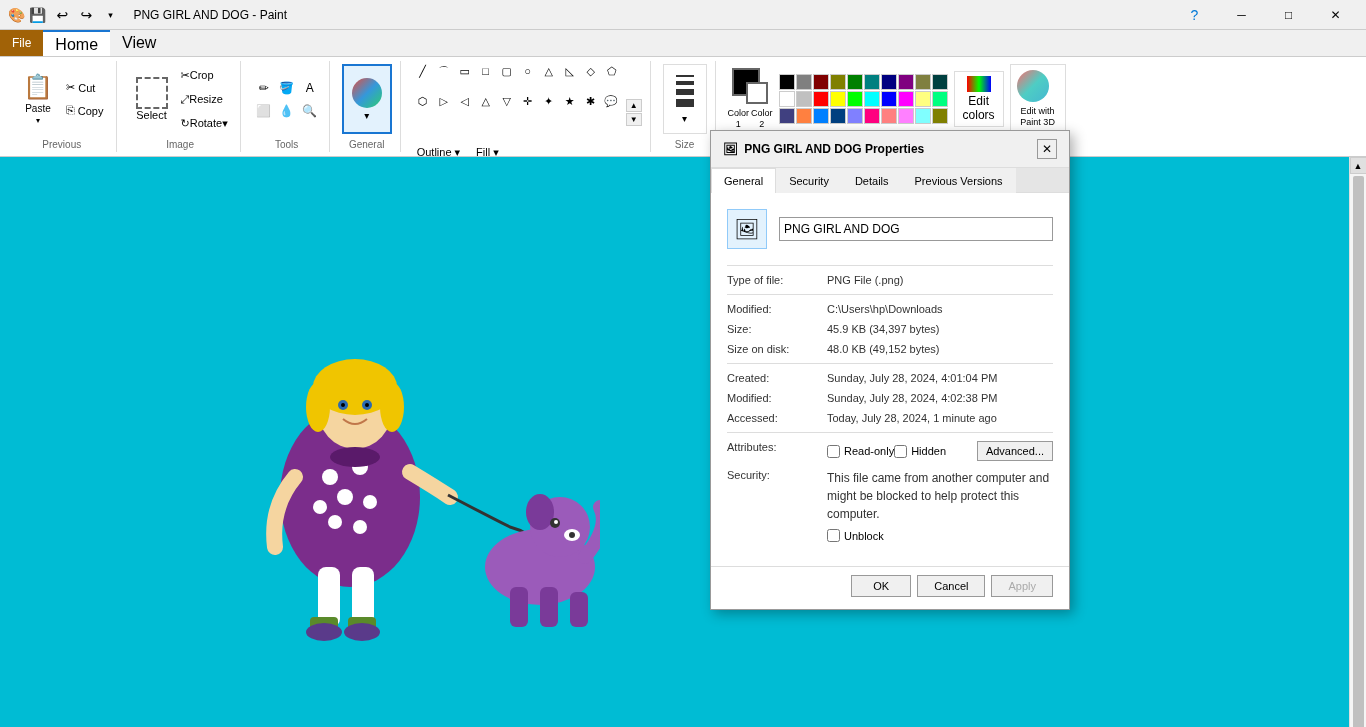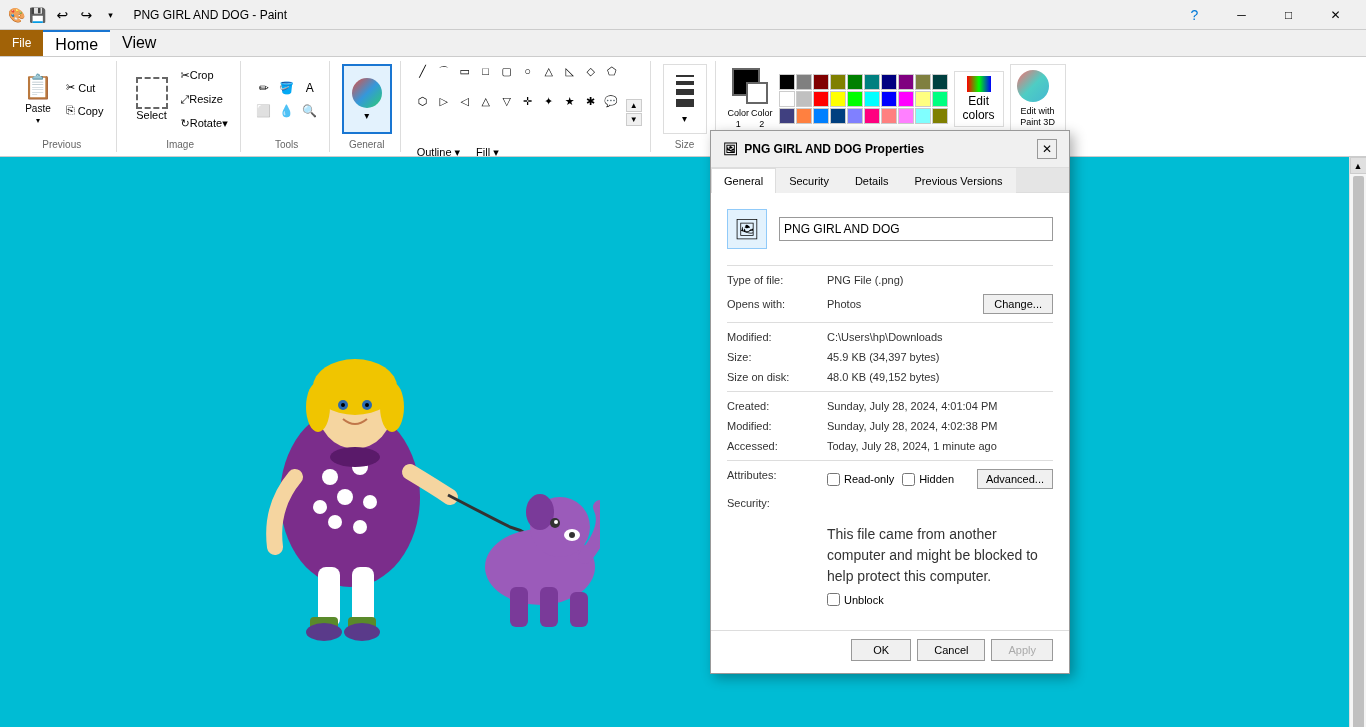--- a/index.html
+++ b/index.html
@@ -68,21 +68,21 @@
     .file-name-input { flex: 1; height: 24px; border: 1px solid #999; padding: 2px 4px; font-size: 12px; }
     .divider-line { border: none; border-top: 1px solid #ddd; margin: 8px 0; }
     .prop-row { display: flex; align-items: flex-start; margin-bottom: 8px; }
     .prop-label { width: 100px; font-size: 11px; color: #333; flex-shrink: 0; }
     .prop-value { font-size: 11px; color: #333; flex: 1; }
     .opens-with-row { display: flex; align-items: center; margin-bottom: 8px; }
     .change-btn { border: 1px solid #999; background: #f0f0f0; padding: 3px 10px; cursor: pointer; font-size: 11px; margin-left: auto; }
     .checkbox-label { display: flex; align-items: center; gap: 4px; font-size: 11px; cursor: pointer; }
     .advanced-btn { border: 1px solid #999; background: #f0f0f0; padding: 3px 8px; cursor: pointer; font-size: 11px; margin-left: auto; }
     .security-row { display: flex; align-items: flex-start; margin-bottom: 8px; }
-    .security-text { font-size: 14px; color: #333; flex: 1; line-height: 1.5; margin-top: 27px; }
+    .security-text { font-size: 12px; color: #333; flex: 1; line-height: 1.5; }
     .unblock-label { display: flex; align-items: center; gap: 4px; font-size: 11px; cursor: pointer; }
     .dialog-buttons { display: flex; justify-content: flex-end; gap: 6px; padding: 8px 16px 12px; border-top: 1px solid #ddd; }
     .dlg-btn { border: 1px solid #999; background: #f0f0f0; padding: 4px 16px; cursor: pointer; font-size: 11px; min-width: 60px; }
     .dlg-btn.ok { border-color: #999; }
     .dlg-btn.apply { background: #f0f0f0; color: #aaa; cursor: default; }
 
     
     .scroll-right { width: 17px; background: #f5f5f5; border-left: 1px solid #ddd; display: flex; flex-direction: column; align-items: center; }
     .scroll-arrow { width: 17px; height: 17px; background: #e0e0e0; border: 1px solid #ccc; cursor: pointer; display: flex; align-items: center; justify-content: center; font-size: 9px; }
     .scroll-thumb { flex: 1; background: #c0c0c0; width: 11px; margin: 2px auto; border-radius: 2px; }
@@ -401,25 +401,20 @@
       <div class="file-icon">🖼</div>
       <input type="text" class="file-name-input" value="PNG GIRL AND DOG" style="">
     </div>
     <hr class="divider-line">
 
     <div class="prop-row">
       <div class="prop-label">Type of file:</div>
       <div class="prop-value">PNG File (.png)</div>
     </div>
 
-    <div class="opens-with-row">
-      <div class="prop-label">Opens with:</div>
-      <div class="prop-value">Photos</div>
-      <button class="change-btn">Change...</button>
-    </div>
     <hr class="divider-line">
 
     <div class="prop-row">
       <div class="prop-label">Modified:</div>
       <div class="prop-value">C:\Users\hp\Downloads</div>
     </div>
 
     <div class="prop-row">
       <div class="prop-label">Size:</div>
       <div class="prop-value">45.9 KB (34,397 bytes)</div>
@@ -442,21 +437,21 @@
     </div>
 
     <div class="prop-row">
       <div class="prop-label">Accessed:</div>
       <div class="prop-value">Today, July 28, 2024, 1 minute ago</div>
     </div>
     <hr class="divider-line">
 
     <div class="prop-row">
       <div class="prop-label">Attributes:</div>
-      <div style="flex:1; display:flex; align-items:center; gap:8px;">
+      <div style="flex:1; display:flex; align-items:center; gap:0;">
         <label class="checkbox-label">
           <input type="checkbox" style="">
           <span>Read-only</span>
         </label>
         <label class="checkbox-label">
           <input type="checkbox" style="">
           <span>Hidden</span>
         </label>
         <button class="advanced-btn">Advanced...</button>
       </div>

